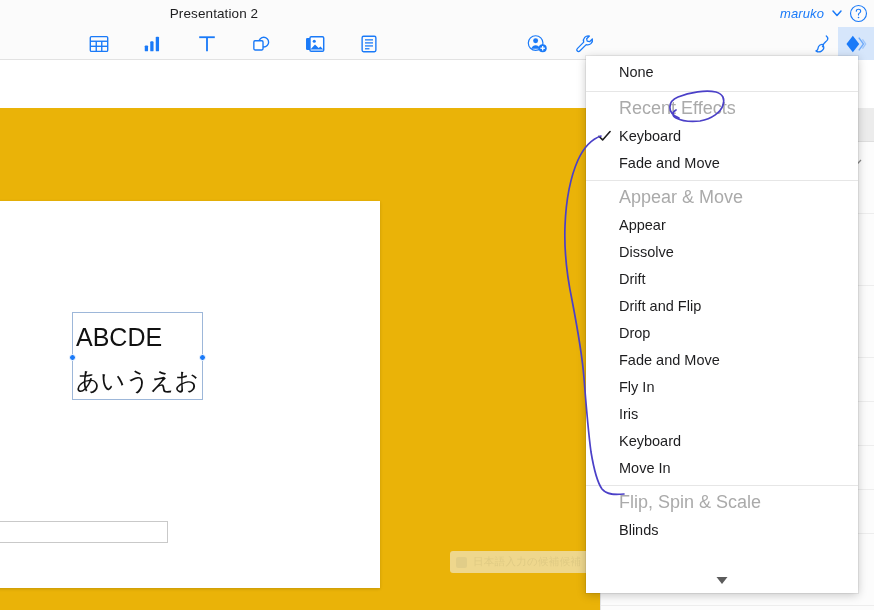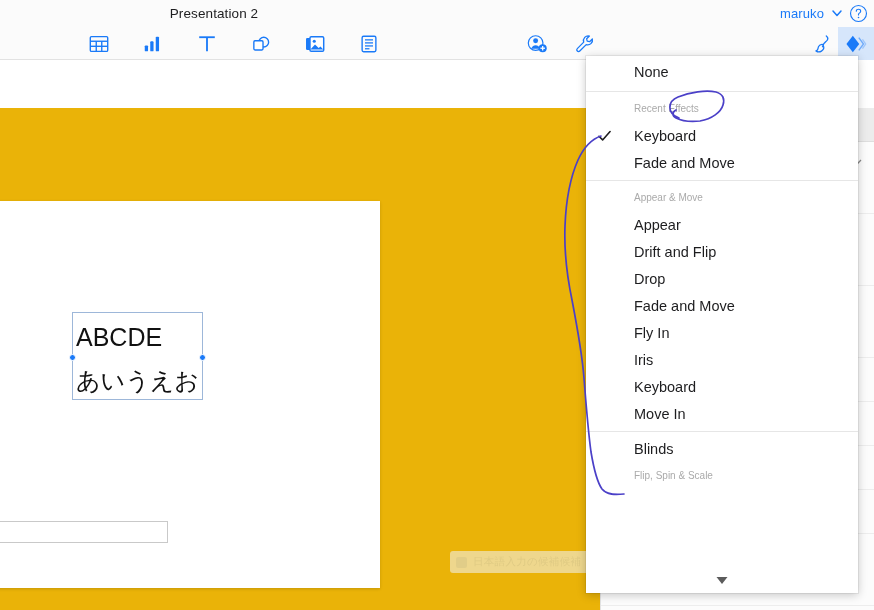--- a/index.html
+++ b/index.html
@@ -20,21 +20,21 @@
     display: flex; align-items: center;
   }
   .doc-title {
     position: absolute; left: 0; right: 16px; top: 0; height: 27px;
     display: flex; align-items: center; justify-content: center;
     font-size: 13.5px; color: #1d1d1f; letter-spacing: .1px;
     padding-right: 430px;
   }
   .acct-area {
     position: absolute; right: 6px; top: 0; height: 27px;
-    display: flex; align-items: center; gap: 7px;
+    display: flex; align-items: center; gap: 7px; font-style: italic;
   }
   .acct-name {
     font-size: 13px; color: #1a7af8; letter-spacing: .1px;
   }
   .acct-chev {
     width: 11px; height: 11px; display: inline-block; position: relative; top: -1px;
   }
   .acct-chev svg { display:block; }
   .help-btn {
     width: 19px; height: 19px; display: flex; align-items: center; justify-content: center;
@@ -137,26 +137,26 @@
     position: absolute; left: 586px; top: 56px;
     width: 272px; height: 537px;
     background: #ffffff;
     box-shadow: 0 2px 9px rgba(0,0,0,.22), 0 0 0 1px rgba(0,0,0,.06);
     overflow: hidden;
   }
   .menu-scroll { position: relative; width: 100%; }
   .mi {
     position: relative; height: 27px;
     display: flex; align-items: center;
-    padding-left: 48px;
+    padding-left: 33px;
     font-size: 14.5px; color: #1d1d1f;
     white-space: nowrap;
   }
   .mi.group {
-    color: #aaaaaa; font-size: 10px;
+    color: #aaaaaa; font-size: 18px;
   }
   .mi.first { height: 31px; }
   .mi .tick {
     position: absolute; left: 12px; top: 50%; transform: translateY(-50%);
     width: 13px; height: 13px; color: #1d1d1f;
   }
   .m-sep { height: 1px; background: #e6e6e6; margin: 4px 0 3px 0; }
   .mi.clipped { height: 11px; overflow: hidden; }
   .menu-footer {
     position: absolute; left: 0; bottom: 0; width: 100%; height: 26px;
@@ -365,20 +365,26 @@
       </div>
       <div class="m-sep"></div>
 
       <div class="mi group">
         <span>Appear &amp; Move</span>
       </div>
       <div class="mi">
         <span>Appear</span>
         </div>
       <div class="mi">
+        <span>Dissolve</span>
+        </div>
+      <div class="mi">
+        <span>Drift</span>
+        </div>
+      <div class="mi">
         <span>Drift and Flip</span>
         </div>
       <div class="mi">
         <span>Drop</span>
         </div>
       <div class="mi">
         <span>Fade and Move</span>
         </div>
       <div class="mi">
         <span>Fly In</span>
@@ -387,26 +393,26 @@
         <span>Iris</span>
         </div>
       <div class="mi">
         <span>Keyboard</span>
         </div>
       <div class="mi">
         <span>Move In</span>
         </div>
       <div class="m-sep"></div>
 
-      <div class="mi">
-        <span>Blinds</span>
-        </div>
       <div class="mi group">
         <span>Flip, Spin &amp; Scale</span>
       </div>
+      <div class="mi">
+        <span>Blinds</span>
+        </div>
       <div class="mi clipped"></div>
     </div>
 
     <div class="menu-footer">
       <span class="caret-down">
         <svg viewBox="0 0 14 10" width="14" height="10">
             <path d="M1.5 2 L12.5 2 L7 9 Z" fill="#5c5c5c"></path>
           </svg>
       </span>
     </div>

